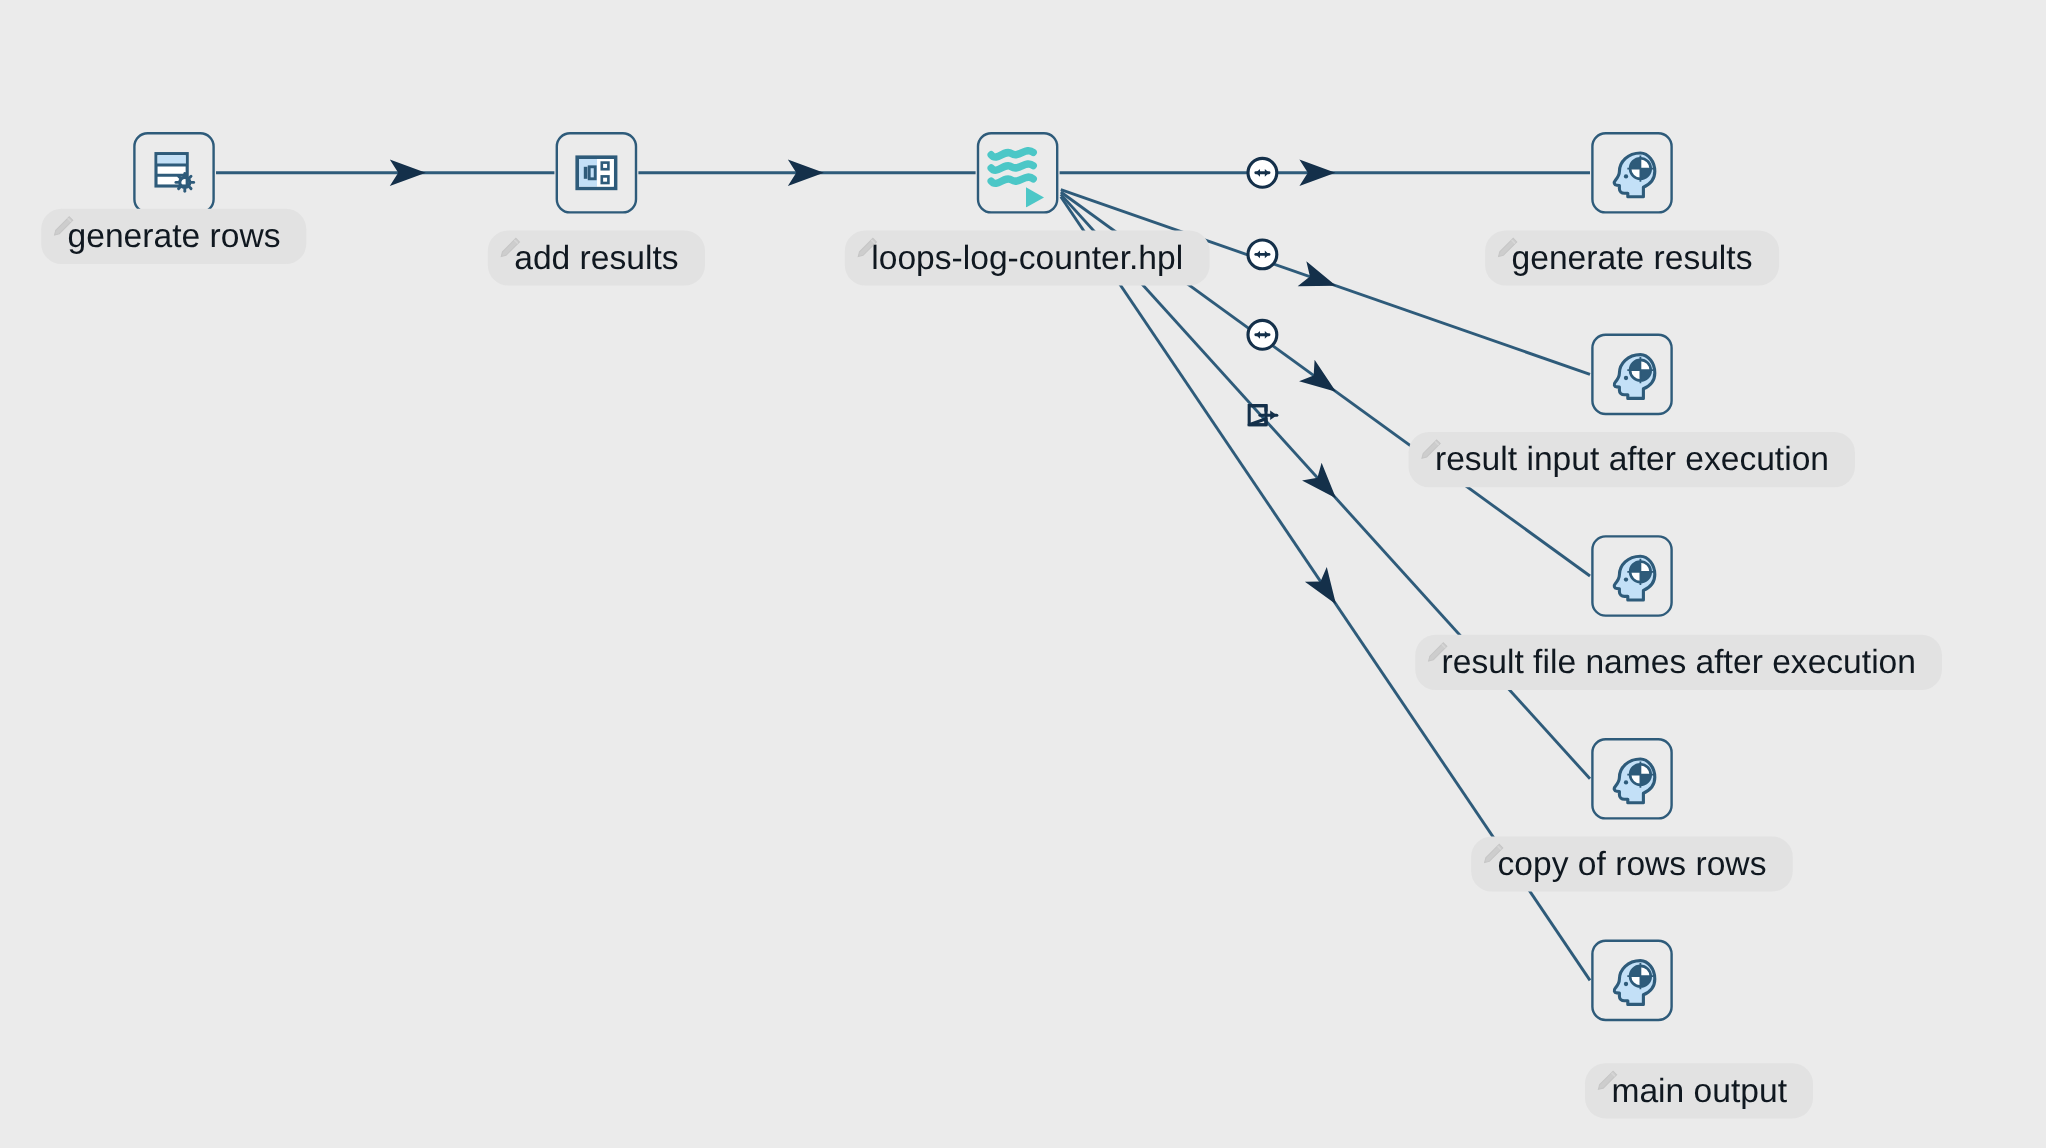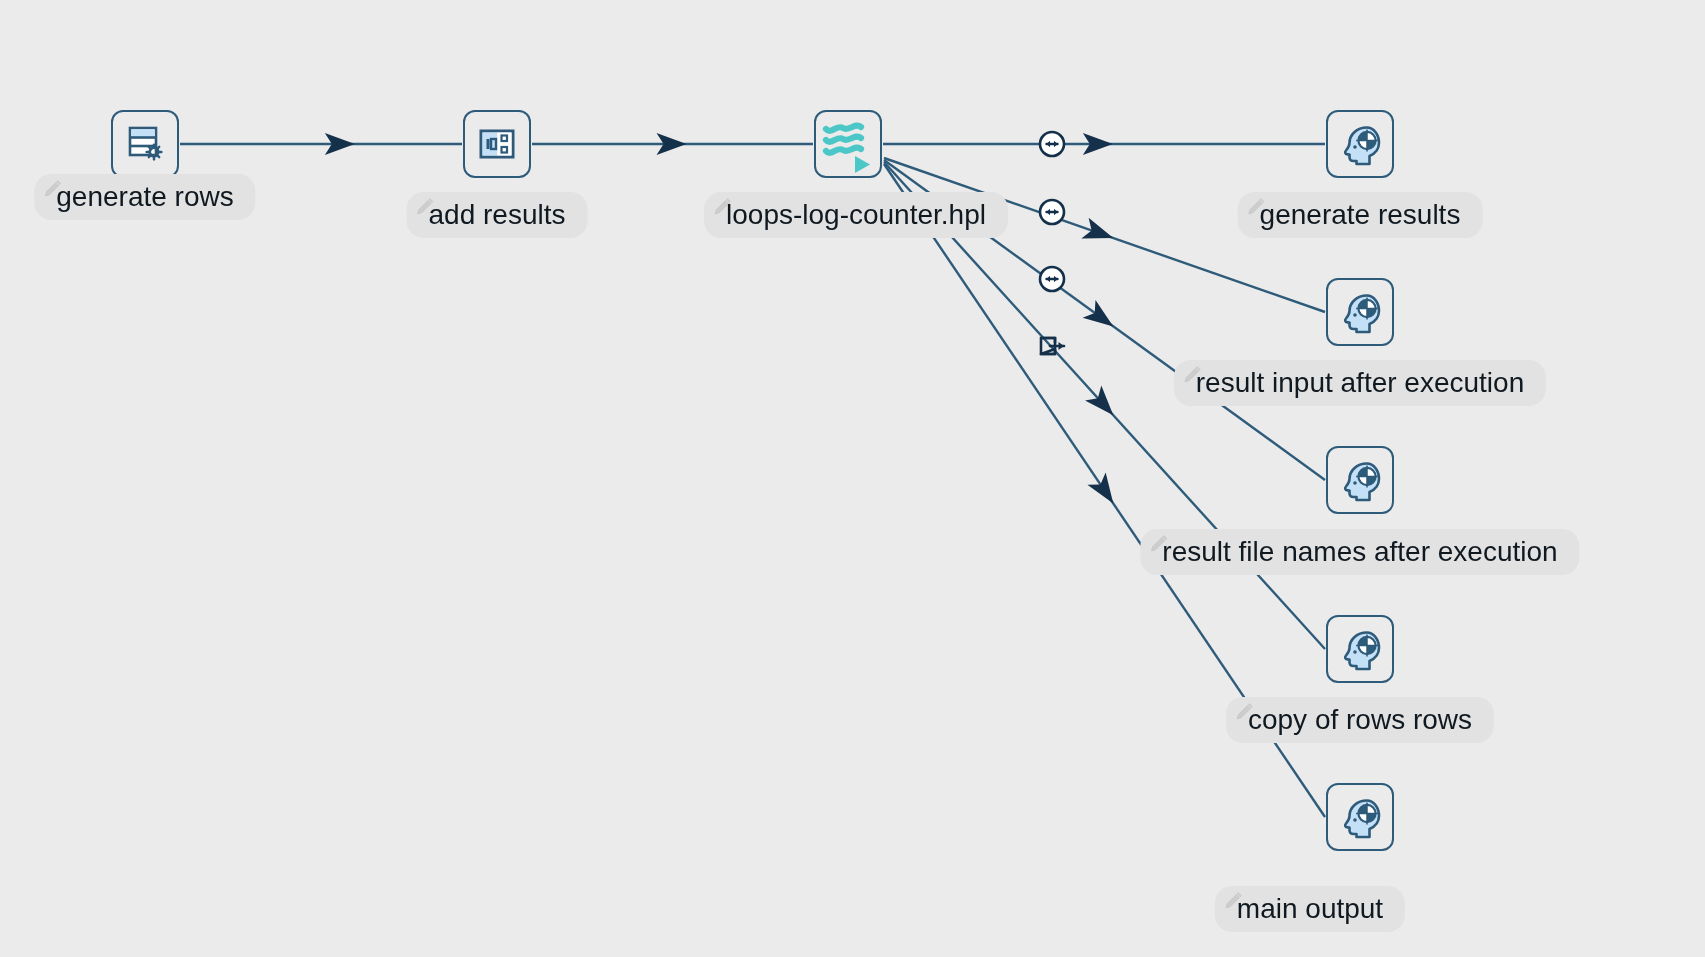--- a/index.html
+++ b/index.html
@@ -249,29 +249,29 @@
         <path d="M15.4 5.4 L18.6 8.6" stroke="#cfcfcf" stroke-width="1.3"></path>
       </svg></span><span>loops-log-counter.hpl</span></div>
       <div class="label" style="left: 1360px; top: 192px;"><span><svg class="pencil" viewBox="0 0 24 24">
         <path d="M3.5 20.5 L4.6 16.2 L16.8 4 L20 7.2 L7.8 19.4 Z" fill="#bdbdbd" stroke="#b0b0b0" stroke-width="1"></path>
         <path d="M15.4 5.4 L18.6 8.6" stroke="#cfcfcf" stroke-width="1.3"></path>
       </svg></span><span>generate results</span></div>
       <div class="label" style="left: 1360px; top: 360px;"><span><svg class="pencil" viewBox="0 0 24 24">
         <path d="M3.5 20.5 L4.6 16.2 L16.8 4 L20 7.2 L7.8 19.4 Z" fill="#bdbdbd" stroke="#b0b0b0" stroke-width="1"></path>
         <path d="M15.4 5.4 L18.6 8.6" stroke="#cfcfcf" stroke-width="1.3"></path>
       </svg></span><span>result input after execution</span></div>
-      <div class="label" style="left: 1360px; top: 529px;"><span><svg class="pencil" viewBox="0 0 24 24">
+      <div class="label" style="left: 1399px; top: 529px;"><span><svg class="pencil" viewBox="0 0 24 24">
         <path d="M3.5 20.5 L4.6 16.2 L16.8 4 L20 7.2 L7.8 19.4 Z" fill="#bdbdbd" stroke="#b0b0b0" stroke-width="1"></path>
         <path d="M15.4 5.4 L18.6 8.6" stroke="#cfcfcf" stroke-width="1.3"></path>
       </svg></span><span>result file names after execution</span></div>
       <div class="label" style="left: 1360px; top: 697px;"><span><svg class="pencil" viewBox="0 0 24 24">
         <path d="M3.5 20.5 L4.6 16.2 L16.8 4 L20 7.2 L7.8 19.4 Z" fill="#bdbdbd" stroke="#b0b0b0" stroke-width="1"></path>
         <path d="M15.4 5.4 L18.6 8.6" stroke="#cfcfcf" stroke-width="1.3"></path>
       </svg></span><span>copy of rows rows</span></div>
-      <div class="label" style="left: 1310px; top: 886px;"><span><svg class="pencil" viewBox="0 0 24 24">
+      <div class="label" style="left: 1416px; top: 886px;"><span><svg class="pencil" viewBox="0 0 24 24">
         <path d="M3.5 20.5 L4.6 16.2 L16.8 4 L20 7.2 L7.8 19.4 Z" fill="#bdbdbd" stroke="#b0b0b0" stroke-width="1"></path>
         <path d="M15.4 5.4 L18.6 8.6" stroke="#cfcfcf" stroke-width="1.3"></path>
       </svg></span><span>main output</span></div>
     </div>
   <div id="hopicon-layer">
       <div class="hopicon" style="left: 1052px; top: 144px;"><svg width="30" height="30" viewBox="0 0 30 30">
         <circle cx="15" cy="15" r="12" fill="#ffffff" stroke="#14304a" stroke-width="2.6"></circle>
         <line x1="9.5" y1="15" x2="20.5" y2="15" stroke="#14304a" stroke-width="2.4" stroke-linecap="round"></line>
         <path d="M9.5 15 L13 11.8 L13 18.2 Z" fill="#14304a"></path>
         <path d="M20.5 15 L17 11.8 L17 18.2 Z" fill="#14304a"></path>

